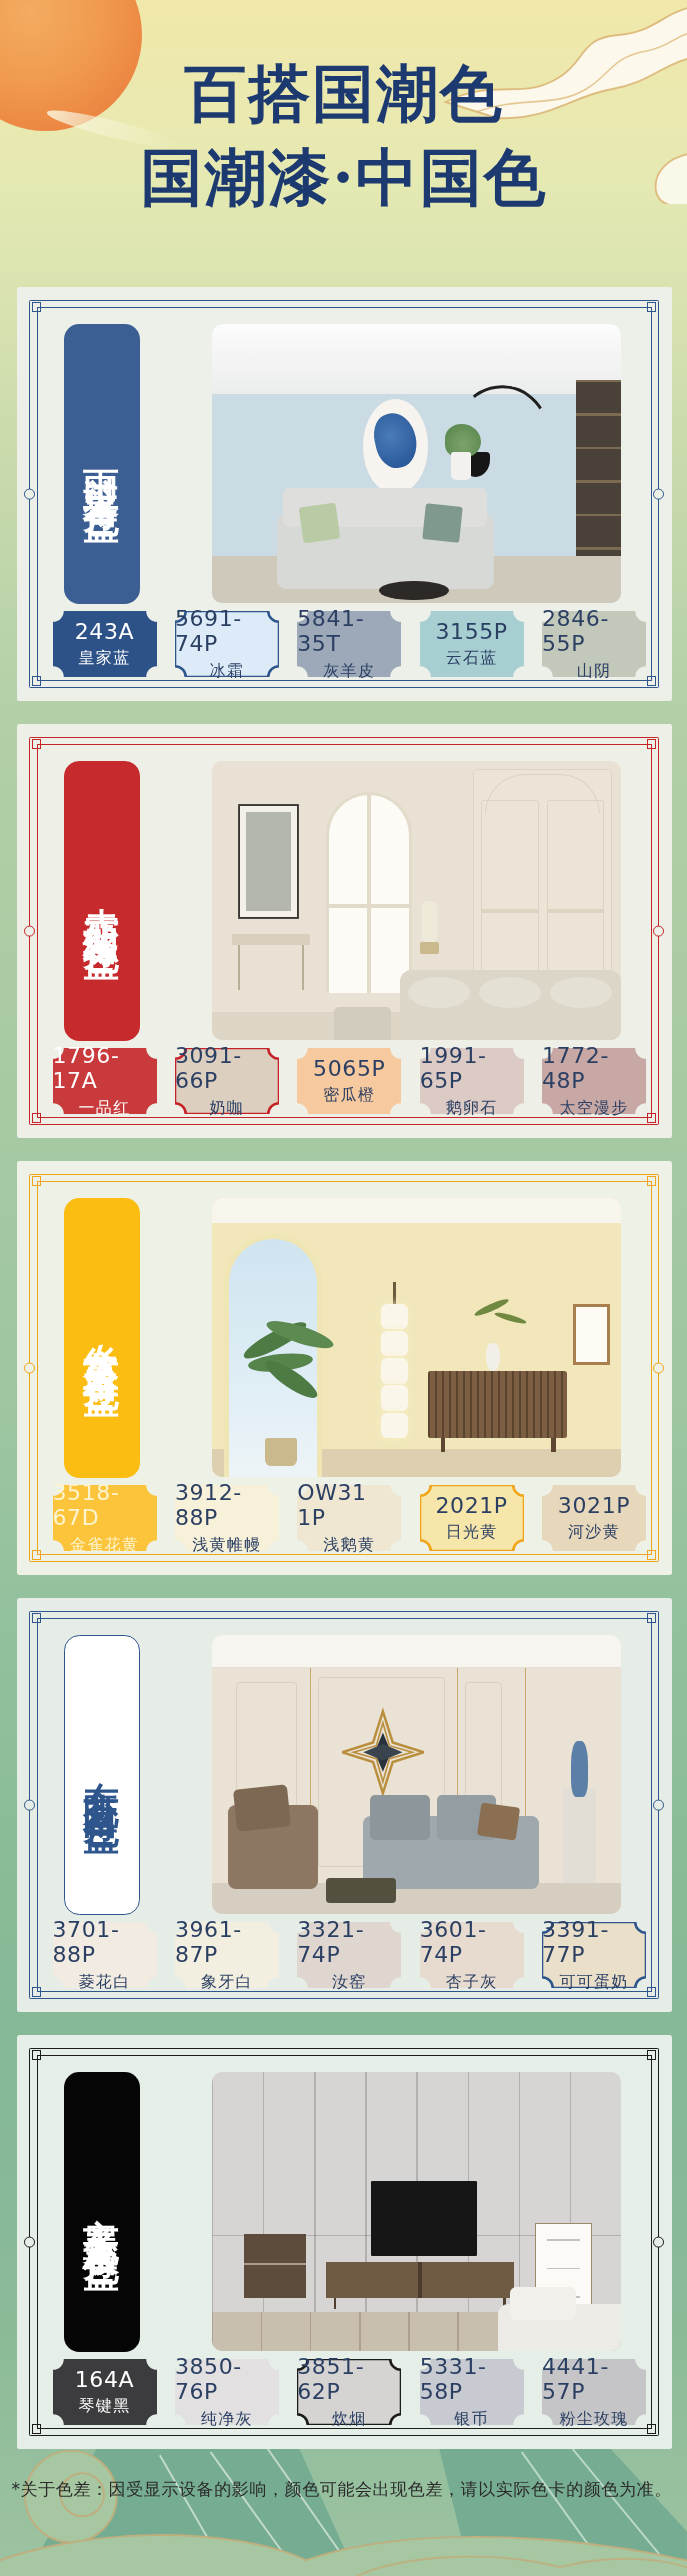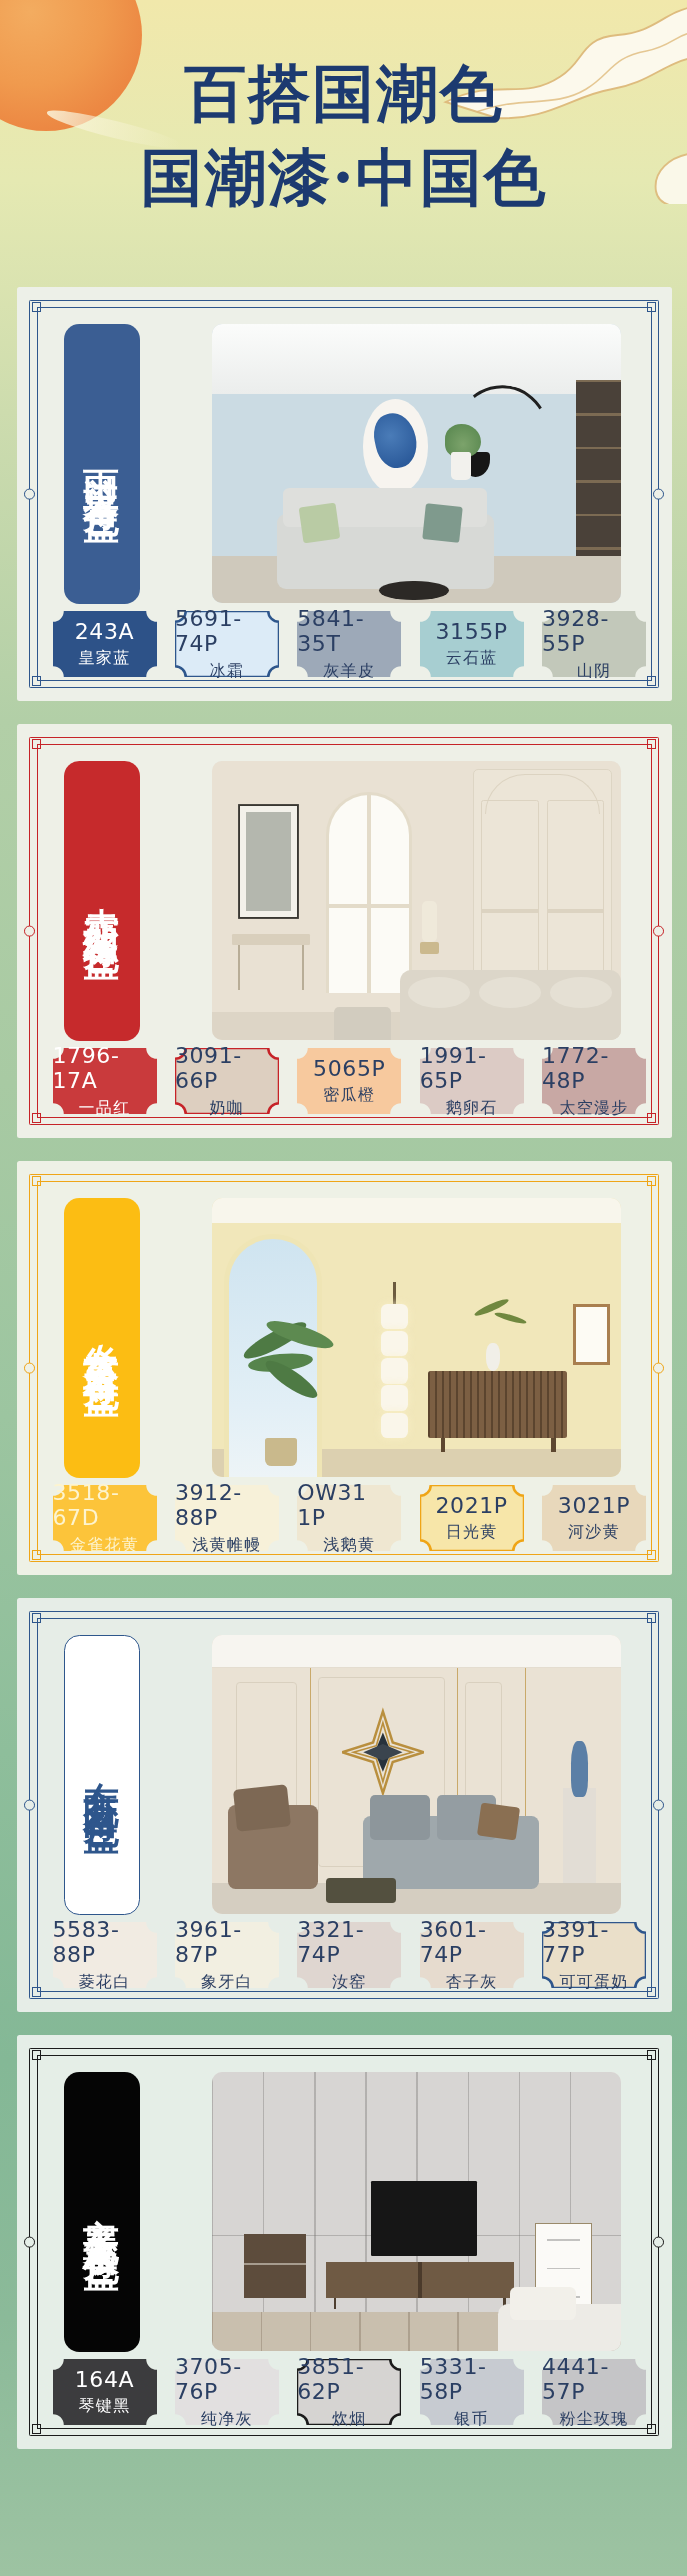--- a/index.html
+++ b/index.html
@@ -251,21 +251,21 @@
         <div class="sw-text" style="color: rgb(43, 63, 99);">
             <div class="sw-code">3155P</div>
             <div class="sw-name">云石蓝</div>
           </div>
       </div>
       <div class="swatch">
         <svg viewBox="0 0 164 104" preserveAspectRatio="none">
             <path d="M17,0 H147 A17,17 0 0 0 164,17 V87 A17,17 0 0 0 147,104 H17 A17,17 0 0 0 0,87 V17 A17,17 0 0 0 17,0 Z" fill="#c2c8ba"></path>
           </svg>
         <div class="sw-text" style="color: rgb(43, 63, 99);">
-            <div class="sw-code">3928-55P</div>
+            <div class="sw-code">2846-55P</div>
             <div class="sw-name">山阴</div>
           </div>
       </div>
     </div>
   </section>
 
   <section class="card" style="background-color: rgb(238, 240, 231);">
     <div class="frame-outer" style="border-color: rgb(198, 35, 40);">
       <div class="notch left" style="background-color: rgb(238, 240, 231); border-color: rgb(198, 35, 40);"></div>
       <div class="notch right" style="background-color: rgb(238, 240, 231); border-color: rgb(198, 35, 40);"></div>
@@ -479,21 +479,21 @@
         <div class="s4-pedestal"></div>
         <div class="s4-figure"></div>
       </div>
     </div>
     <div class="swatches">
       <div class="swatch">
         <svg viewBox="0 0 164 104" preserveAspectRatio="none">
             <path d="M17,0 H147 A17,17 0 0 0 164,17 V87 A17,17 0 0 0 147,104 H17 A17,17 0 0 0 0,87 V17 A17,17 0 0 0 17,0 Z" fill="#f1ebe2"></path>
           </svg>
         <div class="sw-text" style="color: rgb(43, 63, 99);">
-            <div class="sw-code">5583-88P</div>
+            <div class="sw-code">3701-88P</div>
             <div class="sw-name">菱花白</div>
           </div>
       </div>
       <div class="swatch">
         <svg viewBox="0 0 164 104" preserveAspectRatio="none">
             <path d="M17,0 H147 A17,17 0 0 0 164,17 V87 A17,17 0 0 0 147,104 H17 A17,17 0 0 0 0,87 V17 A17,17 0 0 0 17,0 Z" fill="#f2efe1"></path>
           </svg>
         <div class="sw-text" style="color: rgb(43, 63, 99);">
             <div class="sw-code">3961-87P</div>
             <div class="sw-name">象牙白</div>
@@ -564,21 +564,21 @@
         <div class="sw-text" style="color: rgb(255, 255, 255);">
             <div class="sw-code">164A</div>
             <div class="sw-name">琴键黑</div>
           </div>
       </div>
       <div class="swatch">
         <svg viewBox="0 0 164 104" preserveAspectRatio="none">
             <path d="M17,0 H147 A17,17 0 0 0 164,17 V87 A17,17 0 0 0 147,104 H17 A17,17 0 0 0 0,87 V17 A17,17 0 0 0 17,0 Z" fill="#e2e0e0"></path>
           </svg>
         <div class="sw-text" style="color: rgb(43, 63, 99);">
-            <div class="sw-code">3705-76P</div>
+            <div class="sw-code">3850-76P</div>
             <div class="sw-name">纯净灰</div>
           </div>
       </div>
       <div class="swatch">
         <svg viewBox="0 0 164 104" preserveAspectRatio="none">
             <path d="M17,0 H147 A17,17 0 0 0 164,17 V87 A17,17 0 0 0 147,104 H17 A17,17 0 0 0 0,87 V17 A17,17 0 0 0 17,0 Z" fill="#d6d4d2" stroke="#1b1b1b" stroke-width="4"></path>
           </svg>
         <div class="sw-text" style="color: rgb(43, 63, 99);">
             <div class="sw-code">3851-62P</div>
             <div class="sw-name">炊烟</div>
@@ -598,15 +598,28 @@
             <path d="M17,0 H147 A17,17 0 0 0 164,17 V87 A17,17 0 0 0 147,104 H17 A17,17 0 0 0 0,87 V17 A17,17 0 0 0 17,0 Z" fill="#c5c5c7"></path>
           </svg>
         <div class="sw-text" style="color: rgb(43, 63, 99);">
             <div class="sw-code">4441-57P</div>
             <div class="sw-name">粉尘玫瑰</div>
           </div>
       </div>
     </div>
   </section>
 
+  <div class="footer">
+    <svg class="footer-art" width="688" height="127" viewBox="0 0 1080 200">
+      <path d="M150,0 L470,0 L560,200 L40,200 Z" fill="#76ad92"></path>
+      <path d="M690,0 L960,0 L1080,130 L1080,200 L740,200 Z" fill="#76ad92"></path>
+      <path d="M250,10 L360,200 M330,5 L470,200 M420,0 L560,200" stroke="#dcebe0" stroke-width="3" fill="none" opacity="0.75"></path>
+      <path d="M820,5 L960,200 M900,0 L1040,170" stroke="#dcebe0" stroke-width="3" fill="none" opacity="0.7"></path>
+      <circle cx="110" cy="75" r="72" fill="#a6c7a1" stroke="#bfae7e" stroke-width="3"></circle>
+      <circle cx="128" cy="72" r="34" fill="none" stroke="#bfae7e" stroke-width="3"></circle>
+      <path d="M-40,190 C120,120 360,120 480,175 C640,120 900,130 1120,185 L1120,210 L-40,210 Z" fill="#a6c7a1" stroke="#bfae7e" stroke-width="3"></path>
+      <path d="M560,200 C640,165 780,160 880,186 C960,166 1040,170 1090,190" fill="none" stroke="#bfae7e" stroke-width="3" opacity="0.9"></path>
+    </svg>
+    <div class="footer-note">*关于色差：因受显示设备的影响，颜色可能会出现色差，请以实际色卡的颜色为准。</div>
+  </div>
 
 </div>
 
 
 </body></html>

